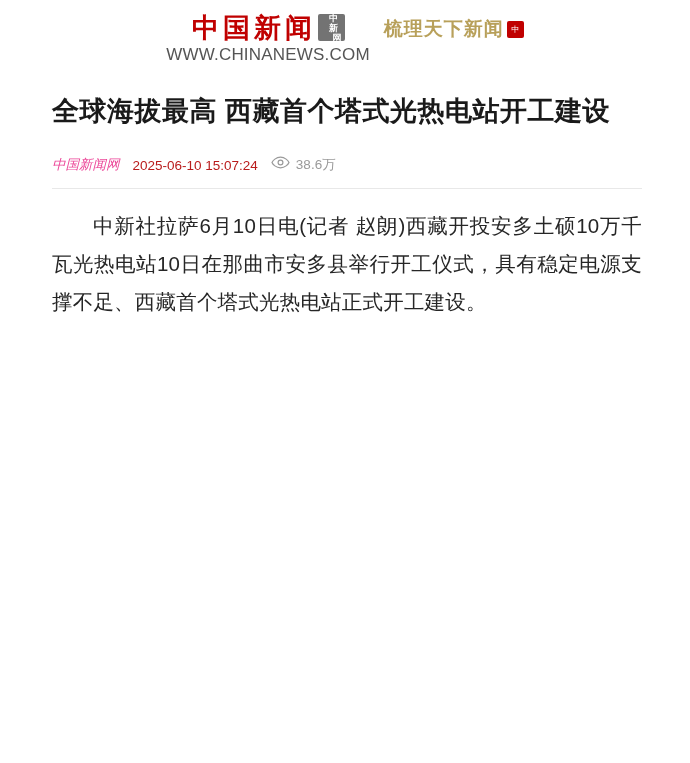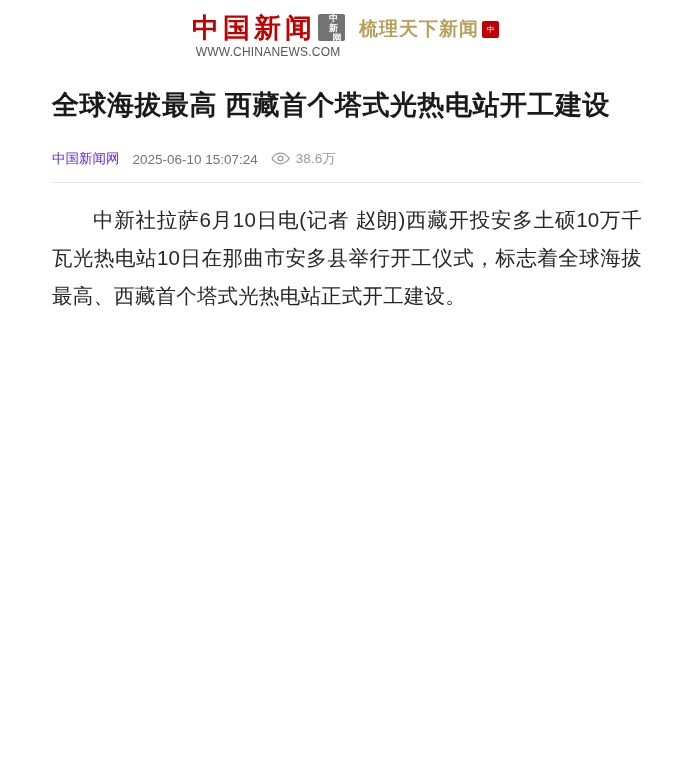--- a/index.html
+++ b/index.html
@@ -65,21 +65,21 @@
     font-family: "DejaVu Serif", "Liberation Serif", serif;
     font-size: 9px;
     line-height: 10px;
     font-weight: bold;
     margin-left: 3px;
     border-radius: 2px;
     padding-left: 11px;
   }
   .logo-url {
     font-family: "Liberation Sans", sans-serif;
-    font-size: 12px;
+    font-size: 17px;
     color: #555;
     letter-spacing: 0.2px;
     margin-top: 4px;
     text-align: right;
   }
   .logo-slogan {
     position: relative;
     margin-top: 2px;
     display: flex;
     align-items: center;
@@ -120,25 +120,25 @@
   .meta {
     margin-top: 22px;
     display: flex;
     align-items: center;
     gap: 13px;
     color: #9a9a9a;
     font-size: 13.5px;
     padding-bottom: 14px;
     border-bottom: 1px solid #e8e8e8;
   }
-  .meta-source { color: #6d28d9; }
-  .meta-date { color: #737373; }
+  .meta-source { color: #ec4899; font-style: italic; }
+  .meta-date { color: #b91c1c; }
   .meta-views {
     display: flex;
-    align-items: flex-end;
+    align-items: flex-start;
     gap: 6px;
     color: #9a9a9a;
   }
   .eye-icon { display: block; }
 
   .body-text {
     margin-top: 18px;
   }
   .body-text p {
     margin: 0 0 22px 0;
@@ -192,17 +192,17 @@
           <svg width="19" height="13" viewBox="0 0 19 13" fill="none" xmlns="http://www.w3.org/2000/svg">
             <path d="M9.5 1.2C5 1.2 1.8 4.6 1 6.5c.8 1.9 4 5.3 8.5 5.3s7.7-3.4 8.5-5.3c-.8-1.9-4-5.3-8.5-5.3z" stroke="#9a9a9a" stroke-width="1.2" fill="none"></path>
             <circle cx="9.5" cy="6.5" r="2.4" stroke="#9a9a9a" stroke-width="1.2" fill="none"></circle>
           </svg>
         </span>
         <span>38.6万</span>
       </span>
     </div>
 
     <div class="body-text">
-      <p>中新社拉萨6月10日电(记者 赵朗)西藏开投安多土硕10万千瓦光热电站10日在那曲市安多县举行开工仪式，标志着全球海拔最高、西藏首个塔式光热电站正式开工建设。</p>
+      <p>中新社拉萨6月10日电(记者 赵朗)西藏开投安多土硕10万千瓦光热电站10日在那曲市安多县举行开工仪式，具有稳定电源支撑不足、西藏首个塔式光热电站正式开工建设。</p>
     </div>
   </div>
 
 </div>
 
 </body></html>

